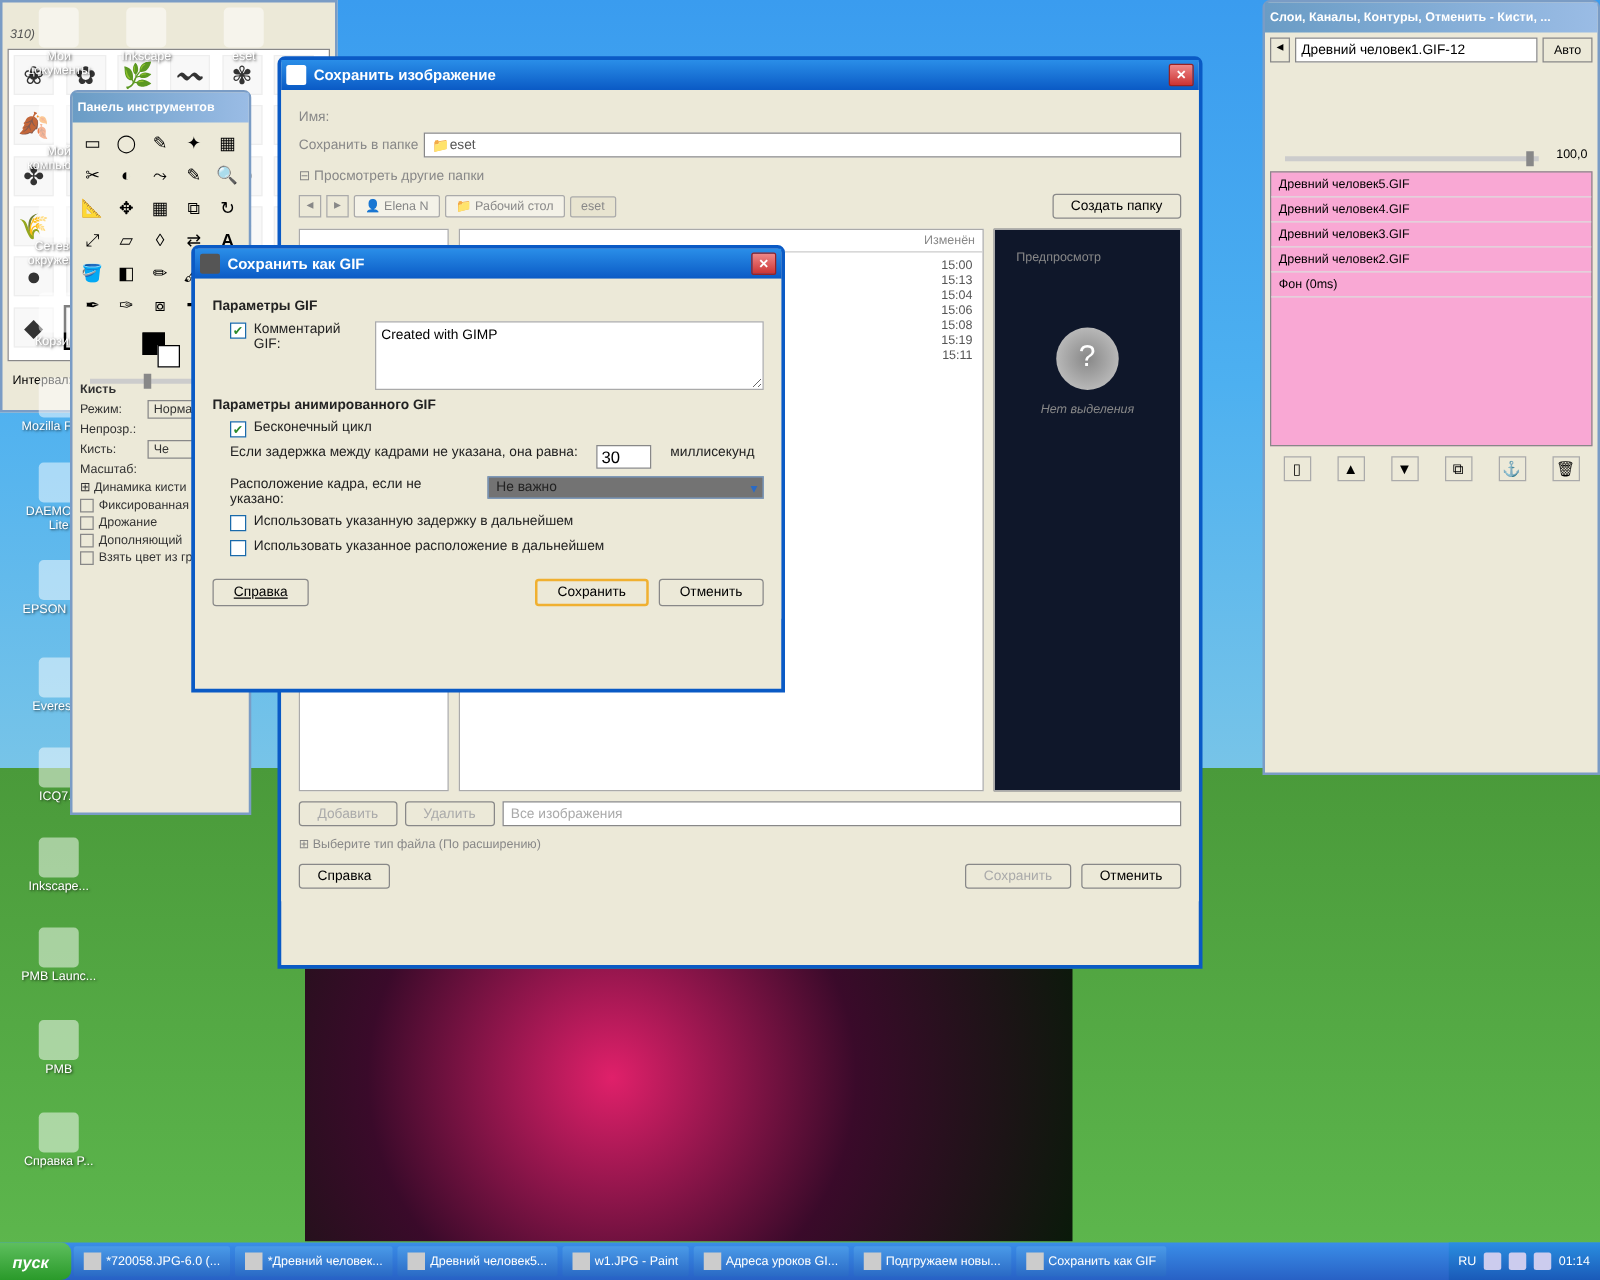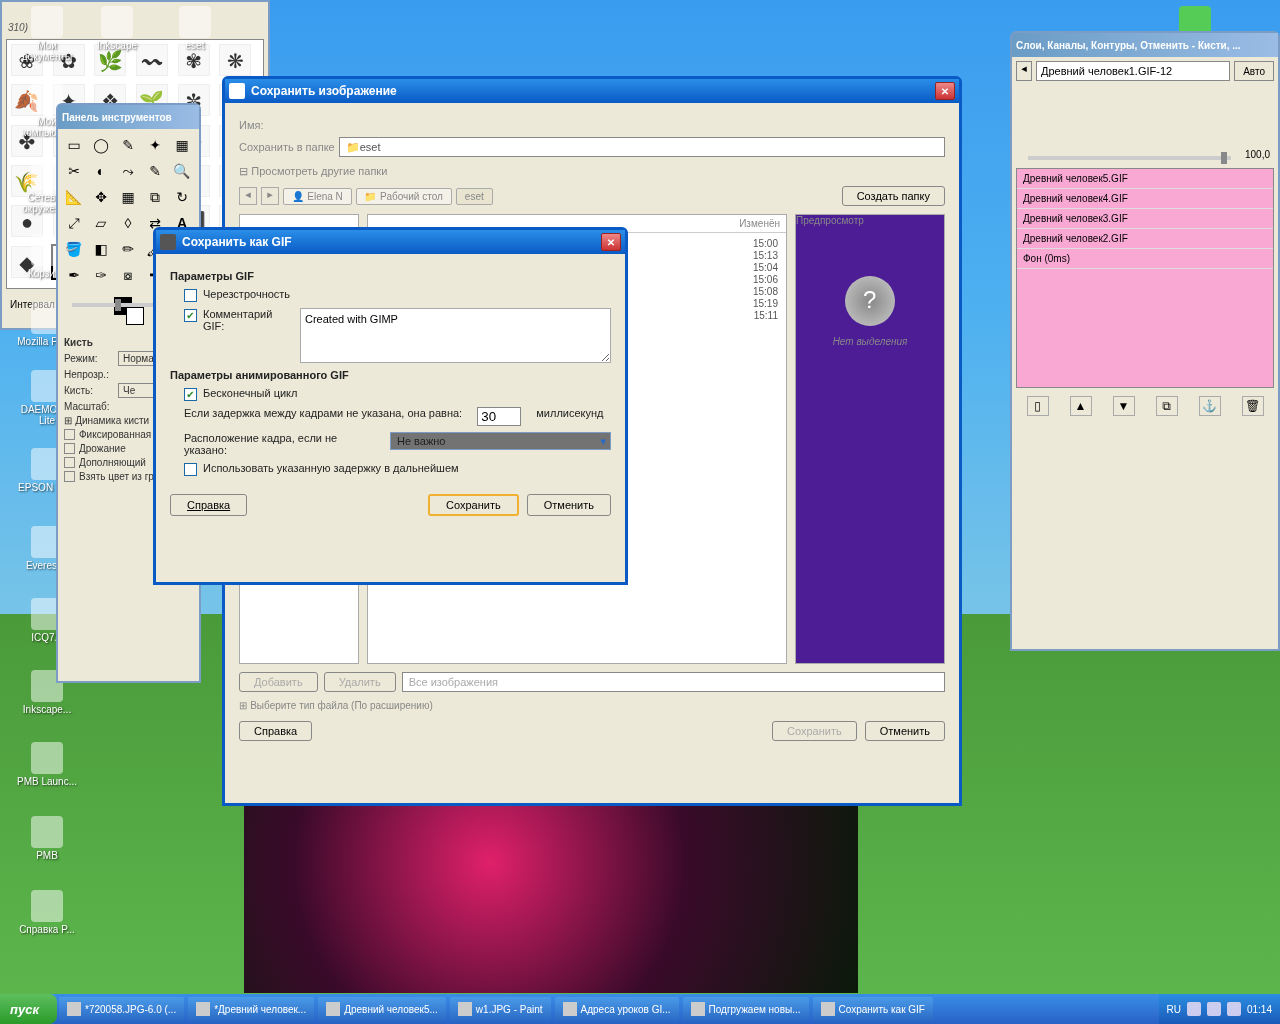--- a/index.html
+++ b/index.html
@@ -13,21 +13,21 @@
 
 
 .taskbar { position: absolute; bottom: 0; left: 0; right: 0; height: 30px; background: linear-gradient(to bottom, #3a8ee8, #2861c5); display: flex; align-items: center; z-index: 1000; }
 .start-btn { height: 30px; padding: 0 18px 0 10px; background: linear-gradient(to bottom, #5ebf5e, #2a9a2a); color: white; font-weight: bold; font-size: 13px; font-style: italic; display: flex; align-items: center; border-radius: 0 8px 8px 0; cursor: pointer; }
 .taskbar-item { height: 24px; margin: 0 2px; padding: 0 8px; background: linear-gradient(to bottom, #4a9ae8, #2a6ac5); color: white; font-size: 10px; display: flex; align-items: center; border-radius: 2px; max-width: 145px; overflow: hidden; cursor: pointer; }
 .taskbar-item .ico { width: 14px; height: 14px; background: #ccc; margin-right: 4px; flex-shrink: 0; }
 .tray { margin-left: auto; display: flex; align-items: center; gap: 6px; padding: 0 8px; color: white; font-size: 10px; height: 30px; background: linear-gradient(to bottom, #2a8ee0, #1a5ab8); }
 .tray-ico { width: 14px; height: 14px; background: #cce; border-radius: 2px; }
 
 
-.window { position: absolute; background: #ece9d8; border: 3px solid #0a5ac5; border-radius: 6px 6px 0 0; margin-top: 31px; }
+.window { position: absolute; background: #ece9d8; border: 3px solid #0a5ac5; border-radius: 6px 6px 0 0; }
 .titlebar { height: 24px; background: linear-gradient(to bottom, #2a8ee8, #0a5ac5); color: white; font-size: 12px; font-weight: bold; display: flex; align-items: center; padding: 0 4px; }
 .titlebar .ico { width: 16px; height: 16px; background: #fff; margin-right: 6px; border-radius: 2px; }
 .titlebar .spacer { flex: 1; }
 .win-btn { width: 20px; height: 18px; background: linear-gradient(to bottom, #e88, #c33); border: 1px solid #922; border-radius: 2px; display: flex; align-items: center; justify-content: center; color: white; font-size: 10px; margin-left: 2px; cursor: pointer; }
 
 
 .toolbox { left: 56px; top: 72px; width: 145px; height: 580px; border: 2px solid #7a9cc5; }
 .toolbox .titlebar { background: linear-gradient(to right, #6a9cc5, #9abce5); font-size: 10px; }
 .tool-grid { display: grid; grid-template-columns: repeat(5, 1fr); gap: 2px; padding: 4px; }
 .tool-btn { width: 24px; height: 24px; background: #ece9d8; border: 1px solid transparent; display: flex; align-items: center; justify-content: center; font-size: 14px; cursor: pointer; }
@@ -67,21 +67,21 @@
 .form-input { flex: 1; border: 1px solid #888; padding: 3px 6px; background: #fff; color: #555; height: 20px; }
 .breadcrumb { display: flex; gap: 4px; margin: 8px 0; align-items: center; }
 .bc-item { padding: 2px 8px; background: #f4f2e8; border: 1px solid #aaa; border-radius: 2px; font-size: 10px; cursor: pointer; }
 .bc-nav { width: 18px; height: 18px; border: 1px solid #aaa; text-align: center; cursor: pointer; }
 .filelist-area { display: flex; gap: 8px; height: 450px; margin-top: 8px; }
 .file-panel { border: 1px solid #aaa; background: white; flex: 1; }
 .file-hdr { display: flex; font-size: 10px; color: #888; border-bottom: 1px solid #ccc; }
 .file-hdr div { padding: 3px 6px; }
 .times-col { font-size: 10px; color: #555; text-align: right; padding: 4px 8px;}
 .times-col div { margin: 1px 0; }
-.preview-panel { width: 150px; border: 1px solid #aaa; background: #4c1d95; text-align: center; font-size: 10px; color: #888; padding: 0; }
+.preview-panel { width: 150px; border: 1px solid #aaa; background: #0f172a; text-align: center; font-size: 10px; color: #888; padding: 17px; }
 .prev-ico { width: 50px; height: 50px; background: radial-gradient(#888, #ccc); border-radius: 50%; margin: 50px auto 10px; position: relative; }
 .prev-ico::after { content: "?"; color: white; font-size: 24px; position: absolute; left: 18px; top: 10px; }
 .bottom-btns { display: flex; justify-content: flex-end; gap: 8px; margin-top: 10px; }
 .btn { padding: 3px 14px; background: #ece9d8; border: 1px solid #888; border-radius: 3px; font-size: 11px; cursor: pointer; }
 .btn:disabled { color: #aaa; }
 .add-row { display: flex; gap: 6px; margin-top: 8px; align-items: center; }
 .expand-row { margin-top: 8px; color: #888; font-size: 10px; }
 
 
 .gifdlg { left: 153px; top: 196px; width: 475px; height: 358px; z-index: 300; }
@@ -408,38 +408,38 @@
 <div class="window gifdlg">
   <div class="titlebar">
       <span class="ico" style="background:#555"></span>
       <span>Сохранить как GIF</span>
       <span class="spacer"></span>
       <span class="win-btn">✕</span>
     </div>
   <div class="gifdlg-body">
     <div class="group-title">Параметры GIF</div>
     <div class="opt-row">
-        <span class="checkbox"></span>
-        <span>Черезстрочность</span>
-      </div>
-    <div class="opt-row">
         <span class="checkbox">✔</span>
         <span>Комментарий GIF:</span>
       <textarea class="comment-box" style="">Created with GIMP</textarea>
     </div>
     <div class="group-title">Параметры анимированного GIF</div>
     <div class="opt-row">
         <span class="checkbox">✔</span>
         <span>Бесконечный цикл</span>
       </div>
     <div class="opt-row" style="margin-left:14px"><span>Если задержка между кадрами не указана, она равна:</span>&nbsp;<input class="delay-input" value="30" style="">&nbsp;<span>миллисекунд</span></div>
     <div class="opt-row" style="margin-left:14px"><span>Расположение кадра, если не указано:</span>&nbsp;<div class="combo">Не важно</div></div>
     <div class="opt-row">
         <span class="checkbox"></span>
         <span>Использовать указанную задержку в дальнейшем</span>
+      </div>
+    <div class="opt-row">
+        <span class="checkbox"></span>
+        <span>Использовать указанное расположение в дальнейшем</span>
       </div>
     <div class="dlg-btns">
       <button class="dlg-btn" style="text-decoration:underline">Справка</button>
       <span class="spacer"></span>
       <button class="dlg-btn primary">Сохранить</button>
       <button class="dlg-btn">Отменить</button>
     </div>
   </div>
 </div>
 

